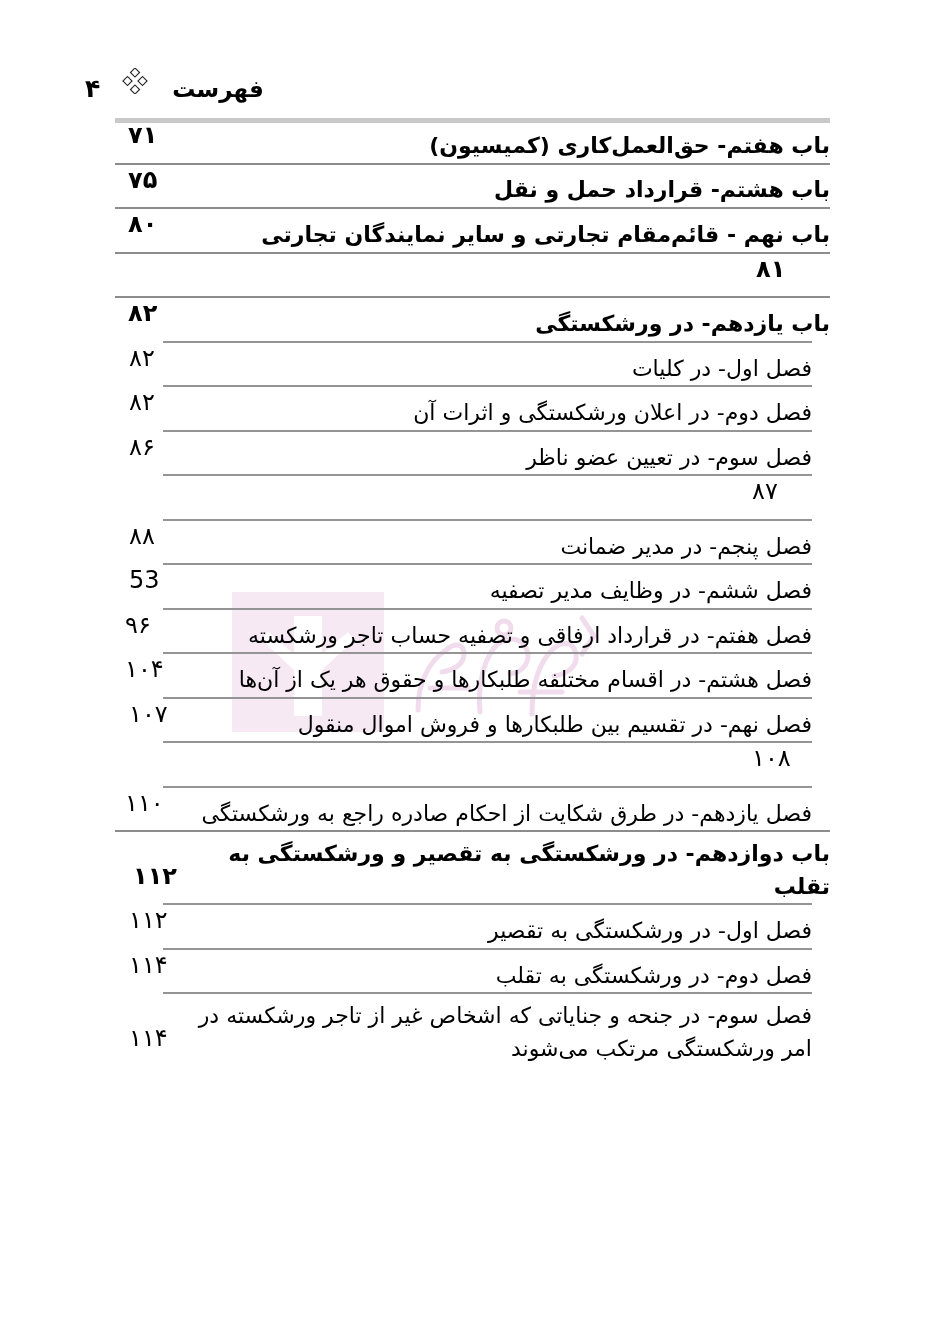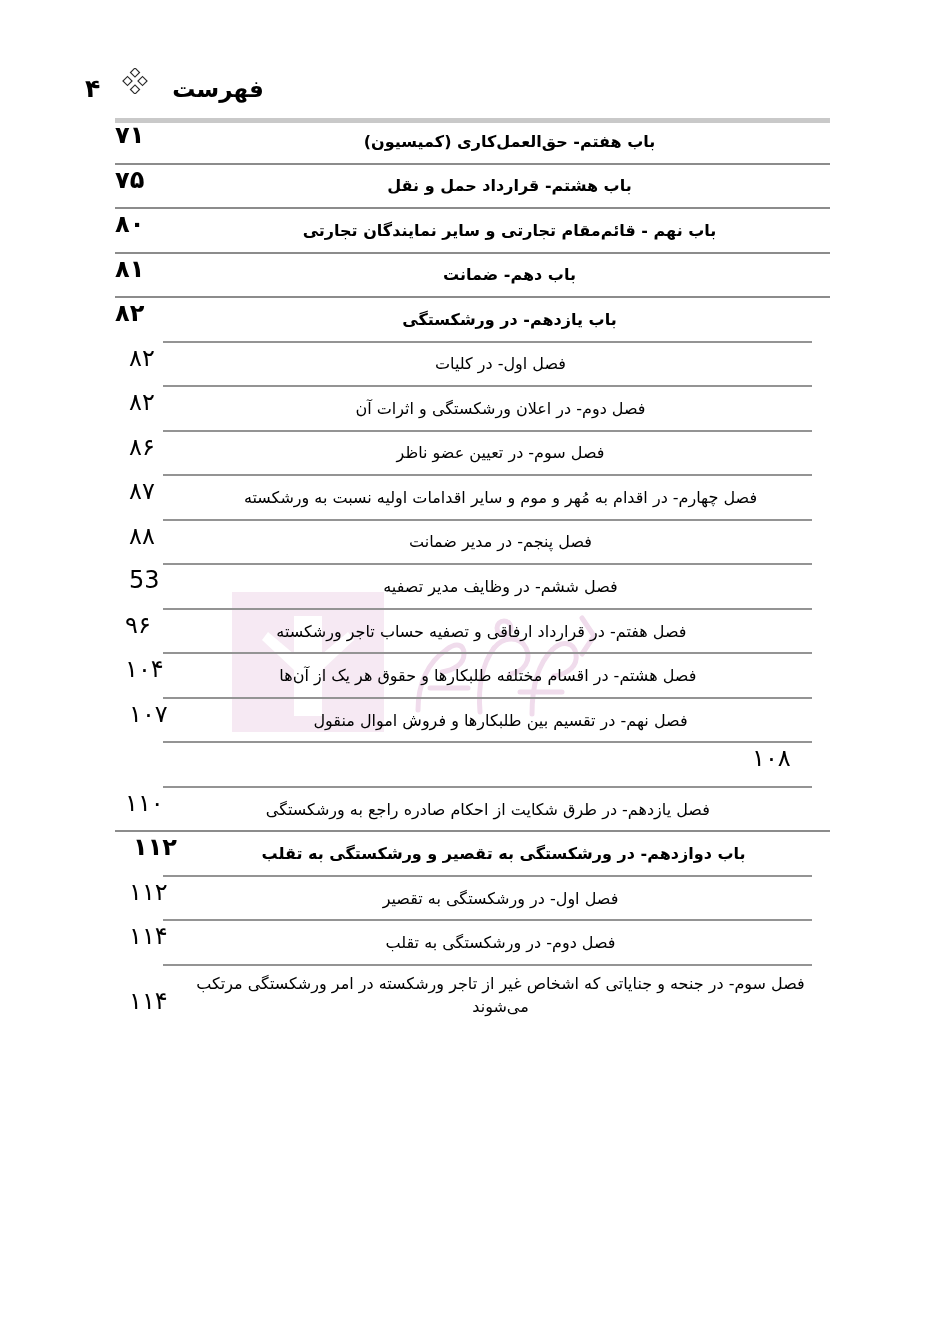--- a/index.html
+++ b/index.html
@@ -109,24 +109,24 @@
     height: 2px;
     background: #8c8c8c;
     left: 0;
     right: 0;
   }
   .row.level-baab::before { left: 0; right: 0; }
   .row.level-fasl::before { left: 48px; right: 18px; height: 2px; background: #949494; }
   .row.first::before { height: 5px; background: #c9c9c9; left: 0; right: 0; }
 
   .row-text {
-    font-size: 16px;
+    font-size: 22px;
     line-height: 1.48;
-    text-align: center;
-    padding: 8px 0 9px 0;
+    text-align: right;
+    padding: 8px 0 0 0;
     flex: 1 1 auto;
   }
   .row-page {
     font-size: 24px;
     line-height: 1.48;
     text-align: left;
     direction: ltr;
     unicode-bidi: isolate;
     flex: 0 0 auto;
     white-space: nowrap;
@@ -135,21 +135,21 @@
 
   
   .level-baab .row-text {
     font-weight: 700;
     padding-right: 0;
   }
   .level-baab .row-page {
     font-weight: 700;
     min-width: 74px;
     padding-left: 0;
-    margin-left: 0;
+    margin-left: 13px;
   }
 
   
   .level-fasl {
     padding-right: 18px;
   }
   .level-fasl .row-text {
     font-weight: 400;
   }
   .level-fasl .row-page {
@@ -214,41 +214,39 @@
       </div>
       <div class="row level-baab">
         <div class="row-text">باب هشتم- قرارداد حمل و نقل</div>
         <div class="row-page">۷۵</div>
       </div>
       <div class="row level-baab">
         <div class="row-text">باب نهم - قائم‌مقام تجارتی و سایر نمایندگان تجارتی</div>
         <div class="row-page">۸۰</div>
       </div>
       <div class="row level-baab">
-        <div class="row-text">باب دهم- ضمانت</div>
         <div class="row-page">۸۱</div>
       </div>
       <div class="row level-baab">
         <div class="row-text">باب یازدهم- در ورشکستگی</div>
         <div class="row-page">۸۲</div>
       </div>
       <div class="row level-fasl">
         <div class="row-text">فصل اول- در کلیات</div>
         <div class="row-page">۸۲</div>
       </div>
       <div class="row level-fasl">
         <div class="row-text">فصل دوم- در اعلان ورشکستگی و اثرات آن</div>
         <div class="row-page">۸۲</div>
       </div>
       <div class="row level-fasl">
         <div class="row-text">فصل سوم- در تعیین عضو ناظر</div>
         <div class="row-page">۸۶</div>
       </div>
       <div class="row level-fasl multiline">
-        <div class="row-text">فصل چهارم- در اقدام به مُهر و موم و سایر اقدامات اولیه نسبت به ورشکسته</div>
         <div class="row-page">۸۷</div>
       </div>
       <div class="row level-fasl">
         <div class="row-text">فصل پنجم- در مدیر ضمانت</div>
         <div class="row-page">۸۸</div>
       </div>
       <div class="row level-fasl">
         <div class="row-text">فصل ششم- در وظایف مدیر تصفیه</div>
         <div class="row-page">53</div>
       </div>

